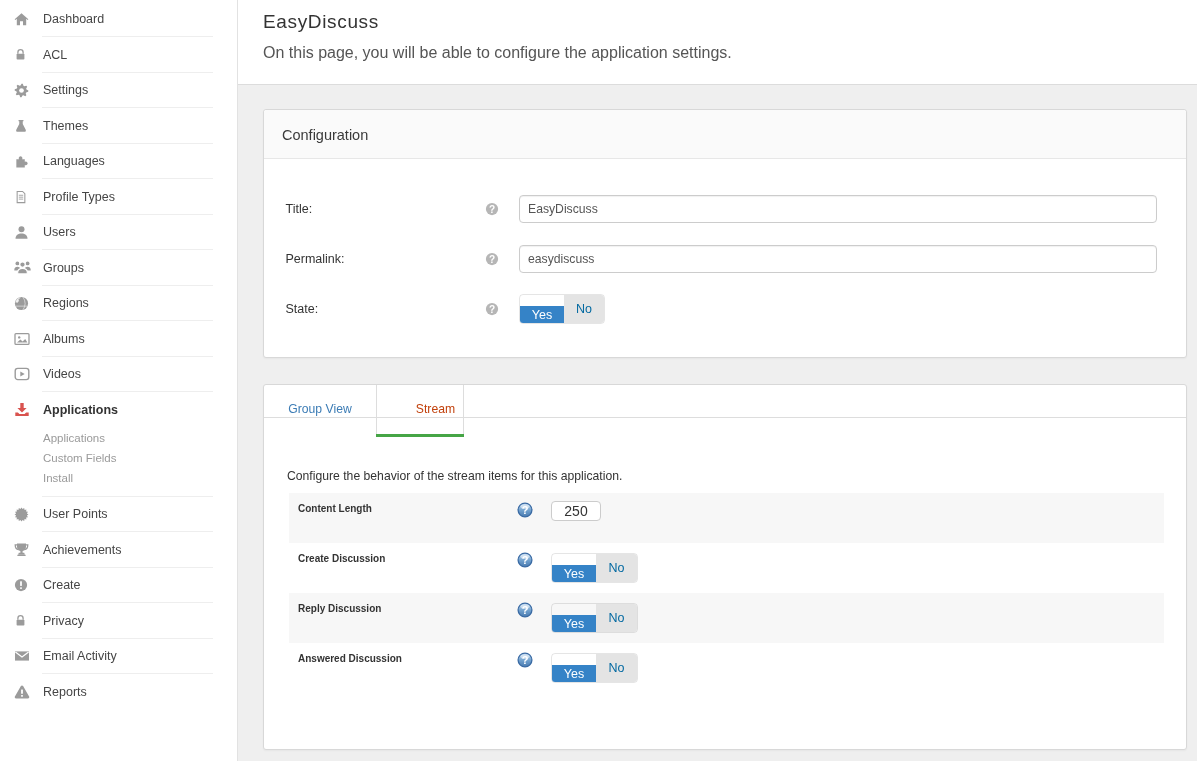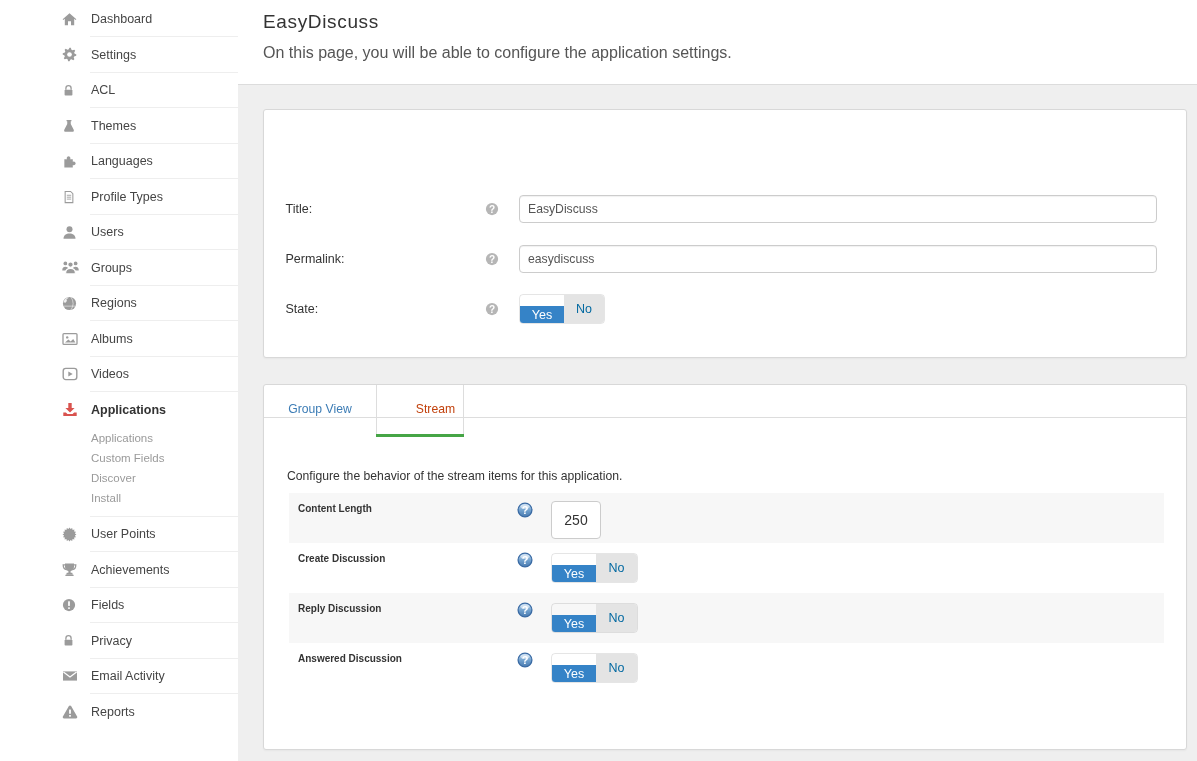--- a/index.html
+++ b/index.html
@@ -1,19 +1,19 @@
 <!DOCTYPE html>
 <html><head>
 <meta charset="utf-8">
 <style>
 * { margin:0; padding:0; box-sizing:border-box; }
 html,body { width:1197px; height:761px; overflow:hidden; }
 body { font-family:"Liberation Sans", sans-serif; background:#fff; position:relative; }
 
-#sidebar { position:absolute; left:0; top:0; width:238px; height:761px; background:#fff; border-right:1px solid #e2e2e2; padding-top:1.5px;margin-left:48px; }
+#sidebar { position:absolute; left:0; top:0; width:238px; height:761px; background:#fff; border-right:1px solid #e2e2e2; padding-top:1.5px; }
 .sitem { position:relative; height:35.5px; display:flex; align-items:center; }
 .sitem .sicon { position:absolute; left:14px; width:18px; text-align:center; }
 .sitem .stxt { margin-left:43px; font-size:12.5px; color:#454545; }
 .sitem::after { content:''; position:absolute; left:42px; right:24px; bottom:0; border-bottom:1px solid #eeeeee; }
 .sitem.nosep::after { display:none; }
 .sitem.active .stxt { font-weight:bold; color:#333; }
 .submenu { position:relative; padding-bottom:9px; }
 .submenu::after { content:''; position:absolute; left:42px; right:24px; bottom:0; border-bottom:1px solid #eeeeee; }
 .subitem { height:20px; line-height:20px; margin-left:43px; font-size:11.5px; color:#9a9a9a; }
 svg.ic { display:block; }
@@ -39,53 +39,53 @@
 .tab { position:absolute; top:0; height:49px; line-height:49px; text-align:center; font-size:12.2px; }
 #tab1 { left:0; width:112px; color:#3c7cb5; }
 #tab2 { left:112px; width:88px; color:#c2410c; border-left:1px solid #ddd; border-right:1px solid #ddd;padding-left:31px; }
 #tab2::after { content:''; position:absolute; left:-1px; right:-1px; bottom:-3px; height:3.5px; background:#46a546; }
 #c2desc { position:absolute; left:23px; top:84px; font-size:12.2px; color:#333; }
 #rows { position:absolute; left:25px; top:108px; width:875px; }
 .r2 { position:relative; height:50px; }
 .r2.odd { background:#f7f7f7; }
 .r2 .rlabel { position:absolute; left:9px; top:10px; font-size:10px; font-weight:bold; color:#333; }
 .qblue { position:absolute; left:228px; top:9px; }
-.ninput { position:absolute; left:262px; top:8px; width:50px; height:38px; border:1px solid #ccc; border-radius:4px; background:#fff; font-size:14px; color:#333; display:flex; align-items:center; justify-content:center; }
+.ninput { position:absolute; left:262px; top:8px; width:50px; height:20px; border:1px solid #ccc; border-radius:4px; background:#fff; font-size:14px; color:#333; display:flex; align-items:center; justify-content:center; }
 .r2 .toggle { left:262px; top:10px; }
 .r2 .toggle .yes { width:44px; }
 .r2 .toggle .no { width:41px; }
 </style>
 </head>
 <body>
 <div id="sidebar">
   <div class="sitem">
       <span class="sicon">
         <svg class="ic" width="15" height="15" viewBox="0 0 16 16">
           <path fill="#9b9b9b" d="M8 1.2 L15.3 7.6 l-.8.9 L13 7.2 V14 H9.6 V9.8 H6.4 V14 H3 V7.2 L1.5 8.5 l-.8-.9 Z"></path>
         </svg>
       </span>
       <span class="stxt">Dashboard</span>
     </div>
   <div class="sitem">
       <span class="sicon">
-        <svg class="ic" width="15" height="15" viewBox="0 0 16 16">
-          <polygon fill="#9b9b9b" points="8.00,0.70 9.42,0.84 10.07,3.01 11.00,3.51 13.16,2.84 14.07,3.94 12.99,5.93 13.30,6.95 15.30,8.00 15.16,9.42 12.99,10.07 12.49,11.00 13.16,13.16 12.06,14.07 10.07,12.99 9.05,13.30 8.00,15.30 6.58,15.16 5.93,12.99 5.00,12.49 2.84,13.16 1.93,12.06 3.01,10.07 2.70,9.05 0.70,8.00 0.84,6.58 3.01,5.93 3.51,5.00 2.84,2.84 3.94,1.93 5.93,3.01 6.95,2.70"></polygon>
-          <circle fill="#fff" cx="8" cy="8" r="2.5"></circle>
-        </svg>
-      </span>
-      <span class="stxt">Settings</span>
-    </div>
-  <div class="sitem">
-      <span class="sicon">
         <svg class="ic" width="13" height="13" viewBox="0 0 16 16">
           <path fill="#9b9b9b" d="M4 7 V5.2 a4 4 0 0 1 8 0 V7 h-1.6 V5.2 a2.4 2.4 0 0 0-4.8 0 V7 Z"></path>
           <rect fill="#9b9b9b" x="3.2" y="7" width="9.6" height="7.2" rx="1"></rect>
         </svg>
       </span>
       <span class="stxt">ACL</span>
+    </div>
+  <div class="sitem">
+      <span class="sicon">
+        <svg class="ic" width="15" height="15" viewBox="0 0 16 16">
+          <polygon fill="#9b9b9b" points="8.00,0.70 9.42,0.84 10.07,3.01 11.00,3.51 13.16,2.84 14.07,3.94 12.99,5.93 13.30,6.95 15.30,8.00 15.16,9.42 12.99,10.07 12.49,11.00 13.16,13.16 12.06,14.07 10.07,12.99 9.05,13.30 8.00,15.30 6.58,15.16 5.93,12.99 5.00,12.49 2.84,13.16 1.93,12.06 3.01,10.07 2.70,9.05 0.70,8.00 0.84,6.58 3.01,5.93 3.51,5.00 2.84,2.84 3.94,1.93 5.93,3.01 6.95,2.70"></polygon>
+          <circle fill="#fff" cx="8" cy="8" r="2.5"></circle>
+        </svg>
+      </span>
+      <span class="stxt">Settings</span>
     </div>
   <div class="sitem">
       <span class="sicon">
         <svg class="ic" width="14" height="14" viewBox="0 0 16 16">
           <path fill="#9b9b9b" d="M5.2 1.2 h5.6 v1.4 h-.8 v3.2 l3.4 6.6 a1.5 1.5 0 0 1-1.3 2.2 H3.9 a1.5 1.5 0 0 1-1.3-2.2 L6 5.8 V2.6 h-.8 Z"></path>
         </svg>
       </span>
       <span class="stxt">Themes</span>
     </div>
   <div class="sitem">
@@ -161,21 +161,20 @@
         <svg class="ic" width="16" height="16" viewBox="0 0 16 16">
           <path fill="#d9534f" d="M6.3 1 h3.4 v5 h2.9 L8 10.6 3.4 6 h2.9 Z"></path>
           <path fill="#d9534f" d="M1.3 10.6 l2.6 0 1.5 1.5 h5.2 l1.5-1.5 h2.6 V14 H1.3 Z"></path>
         </svg>
       </span>
       <span class="stxt">Applications</span>
     </div>
   <div class="submenu">
     <div class="subitem">Applications</div>
     <div class="subitem">Custom Fields</div>
-    <div class="subitem">Discover</div>
     <div class="subitem">Install</div>
   </div>
   <div class="sitem">
       <span class="sicon">
         <svg class="ic" width="15" height="15" viewBox="0 0 16 16">
           <polygon fill="#9b9b9b" points="15.40,8.00 13.79,9.15 14.84,10.83 12.91,11.28 13.23,13.23 11.28,12.91 10.83,14.84 9.15,13.79 8.00,15.40 6.85,13.79 5.17,14.84 4.72,12.91 2.77,13.23 3.09,11.28 1.16,10.83 2.21,9.15 0.60,8.00 2.21,6.85 1.16,5.17 3.09,4.72 2.77,2.77 4.72,3.09 5.17,1.16 6.85,2.21 8.00,0.60 9.15,2.21 10.83,1.16 11.28,3.09 13.23,2.77 12.91,4.72 14.84,5.17 13.79,6.85"></polygon>
         </svg>
       </span>
       <span class="stxt">User Points</span>
     </div>
@@ -190,21 +189,21 @@
       <span class="stxt">Achievements</span>
     </div>
   <div class="sitem">
       <span class="sicon">
         <svg class="ic" width="14" height="14" viewBox="0 0 16 16">
           <circle fill="#9b9b9b" cx="8" cy="8" r="7"></circle>
           <rect fill="#fff" x="7" y="3.6" width="2" height="5.6" rx=".5"></rect>
           <rect fill="#fff" x="7" y="10.6" width="2" height="2" rx=".5"></rect>
         </svg>
       </span>
-      <span class="stxt">Fields</span>
+      <span class="stxt">Create</span>
     </div>
   <div class="sitem">
       <span class="sicon">
         <svg class="ic" width="13" height="13" viewBox="0 0 16 16">
           <path fill="#9b9b9b" d="M4 7 V5.2 a4 4 0 0 1 8 0 V7 h-1.6 V5.2 a2.4 2.4 0 0 0-4.8 0 V7 Z"></path>
           <rect fill="#9b9b9b" x="3.2" y="7" width="9.6" height="7.2" rx="1"></rect>
         </svg>
       </span>
       <span class="stxt">Privacy</span>
     </div>
@@ -227,20 +226,21 @@
       </span>
       <span class="stxt">Reports</span>
     </div>
 </div>
 <div id="main">
   <div id="phead">
     <h1>EasyDiscuss</h1>
     <p>On this page, you will be able to configure the application settings.</p>
   </div>
   <div class="card" id="card1">
+    <div class="chead">Configuration</div>
     <div class="frow" style="top:74px;">
       <span class="flabel">Title:</span>
       <span class="qgray">
           <svg class="ic" width="14" height="14" viewBox="0 0 16 16">
             <circle fill="#b6b6b6" cx="8" cy="8" r="7"></circle>
             <text x="8" y="12.1" text-anchor="middle" font-family="Liberation Sans" font-size="11.5" font-weight="bold" fill="#fff">?</text>
           </svg>
         </span>
       <div class="tinput">EasyDiscuss</div>
     </div>

